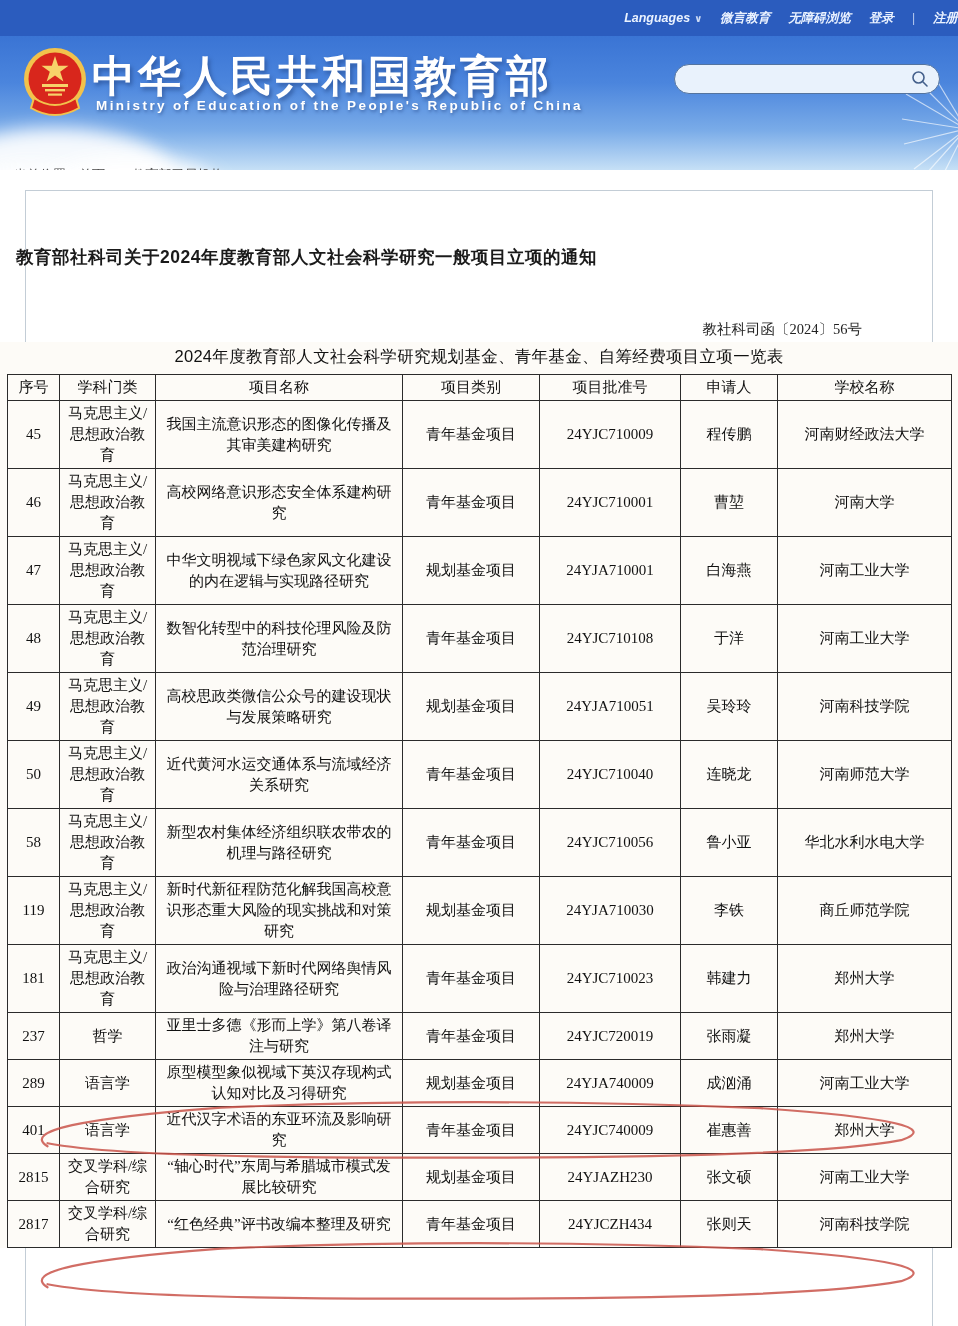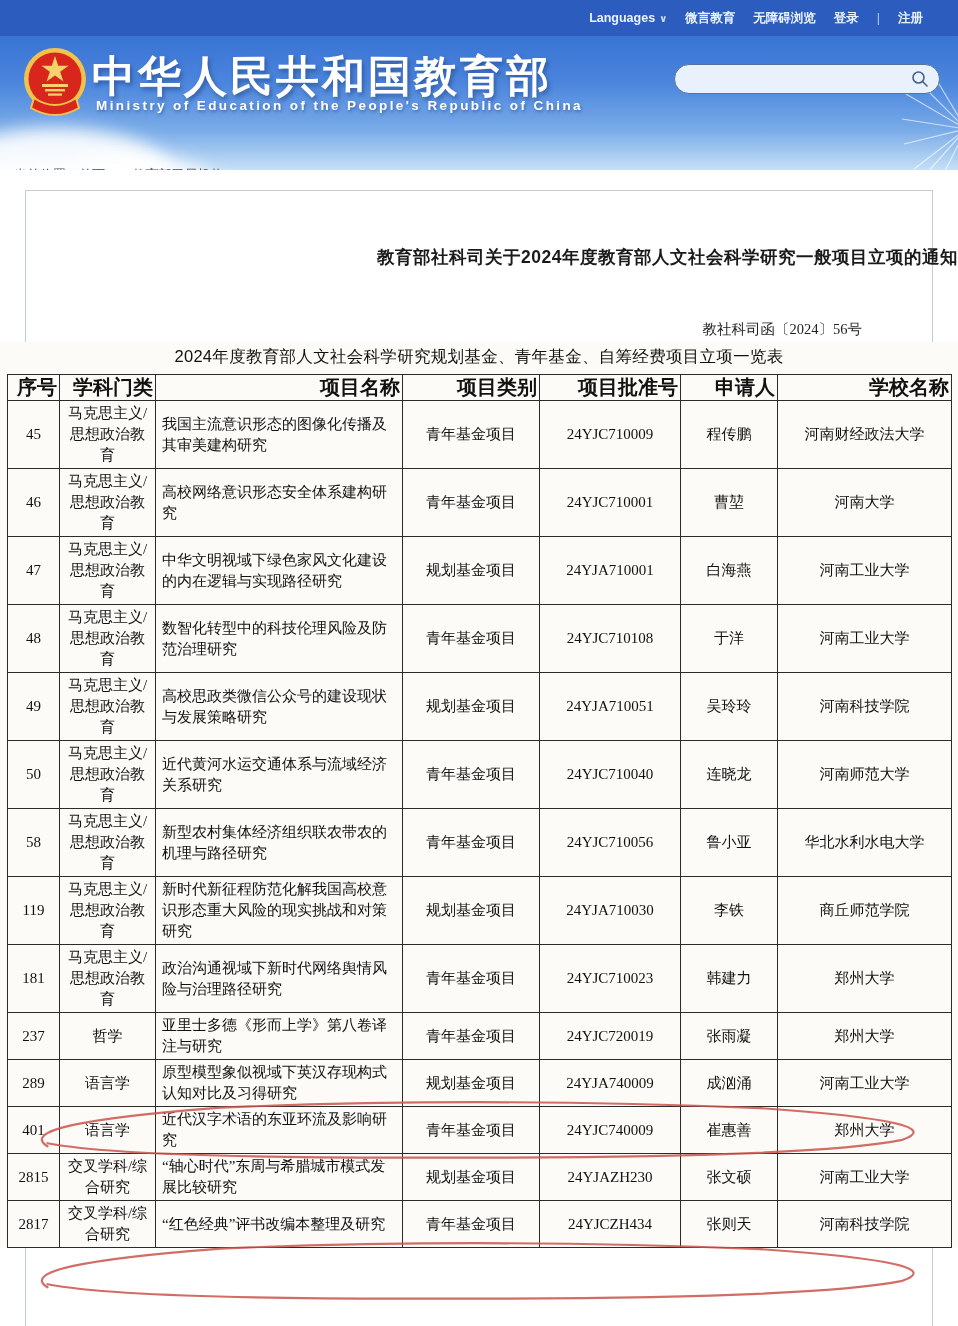--- a/index.html
+++ b/index.html
@@ -2,21 +2,21 @@
 <html><head>
 <meta charset="utf-8">
 <style>
   * { margin:0; padding:0; box-sizing:border-box; }
   html,body { width:958px; height:1326px; overflow:hidden; background:#fff;
     font-family:"Liberation Sans","DejaVu Sans",sans-serif; }
 
   
   .topbar { position:absolute; left:0; top:0; width:958px; height:36px;
     background:#2b5cbe; display:flex; align-items:center; justify-content:flex-end;
-    padding-right:35px; gap:18px; color:#eaf2ff; font-size:12.5px; font-weight:bold; }
+    padding-right:0; gap:18px; color:#eaf2ff; font-size:12.5px; font-weight:bold;font-style:italic; }
   .topbar a { color:#eaf2ff; text-decoration:none; cursor:pointer; }
   .topbar .sep { opacity:.7; font-weight:normal; }
   .caret { font-size:10px; margin-left:4px; opacity:.85; }
 
   
   .banner { position:absolute; left:0; top:36px; width:958px; height:134px;
     background:linear-gradient(#3a74d4 0%, #4b85dd 35%, #79abe8 70%, #c6e0f6 100%);
     overflow:hidden; }
   .cloud { position:absolute; background:#fff; border-radius:50%; filter:blur(9px); opacity:.9; }
   .cloud.c1 { left:-60px; top:92px; width:230px; height:90px; }
@@ -40,37 +40,37 @@
 
   .breadcrumb { position:absolute; left:14px; top:130px; font-size:13px; color:#4a4a4a; }
   .breadcrumb a { color:#4a4a4a; text-decoration:none; cursor:pointer; }
   .breadcrumb .bsep { margin:0 10px; color:#666; }
 
   
   .page-body { position:absolute; left:0; top:190px; width:958px; height:1136px; background:#fff; }
   .content-box { position:absolute; left:25px; top:0; width:908px; height:1136px;
     background:#fff; border:1px solid #c3cdd6; border-bottom:none; }
 
-  .notice-title { position:absolute; left:0; top:55px; width:958px; text-align:right;
-    font-size:17.5px; font-weight:bold; color:#1a1a1a; letter-spacing:.5px; }
+  .notice-title { position:absolute; left:0; top:55px; width:958px; text-align:left;
+    font-size:17.5px; font-weight:bold; color:#1a1a1a; letter-spacing:.5px;padding-left:16px; }
   .doc-number { position:absolute; right:96px; top:130px; font-size:14.5px; color:#222;
     font-family:"Liberation Serif","DejaVu Serif",serif; }
 
   .scan-area { position:absolute; left:0; top:152px; width:958px; background:#fdfbf7; }
   .scan-title { width:958px; text-align:center; font-size:16.5px; font-weight:normal;
     color:#111; padding:4px 0 6px 0; letter-spacing:.3px;
     font-family:"Liberation Sans","DejaVu Sans",sans-serif; }
 
   .tbl-wrap { position:relative; margin:0 7px; }
   table.scan { width:944px; border-collapse:collapse; table-layout:fixed;
     font-family:"Liberation Serif","DejaVu Serif",serif; color:#111; }
   table.scan th, table.scan td { border:1.5px solid #2b2b2b; vertical-align:middle;
     text-align:center; padding:2px 6px; line-height:21px; font-size:15px; word-break:break-all; }
-  table.scan th { font-size:20px; font-weight:bold; padding:2px 2px;text-align:right; }
-  table.scan td.name { text-align:left;margin-top:24px; }
+  table.scan th { font-size:15px; font-weight:normal; padding:2px 2px; }
+  table.scan td.name { text-align:center;margin-top:24px; }
   col.c-idx{width:52px;} col.c-disc{width:96px;} col.c-name{width:247px;}
   col.c-type{width:137px;} col.c-grant{width:141px;} col.c-appl{width:97px;} col.c-univ{width:174px;}
 
   .red-circle { position:absolute; pointer-events:none; overflow:visible; }
   .red-circle svg { overflow:visible; }
 </style>
 </head>
 <body>
 
 <div class="topbar">

